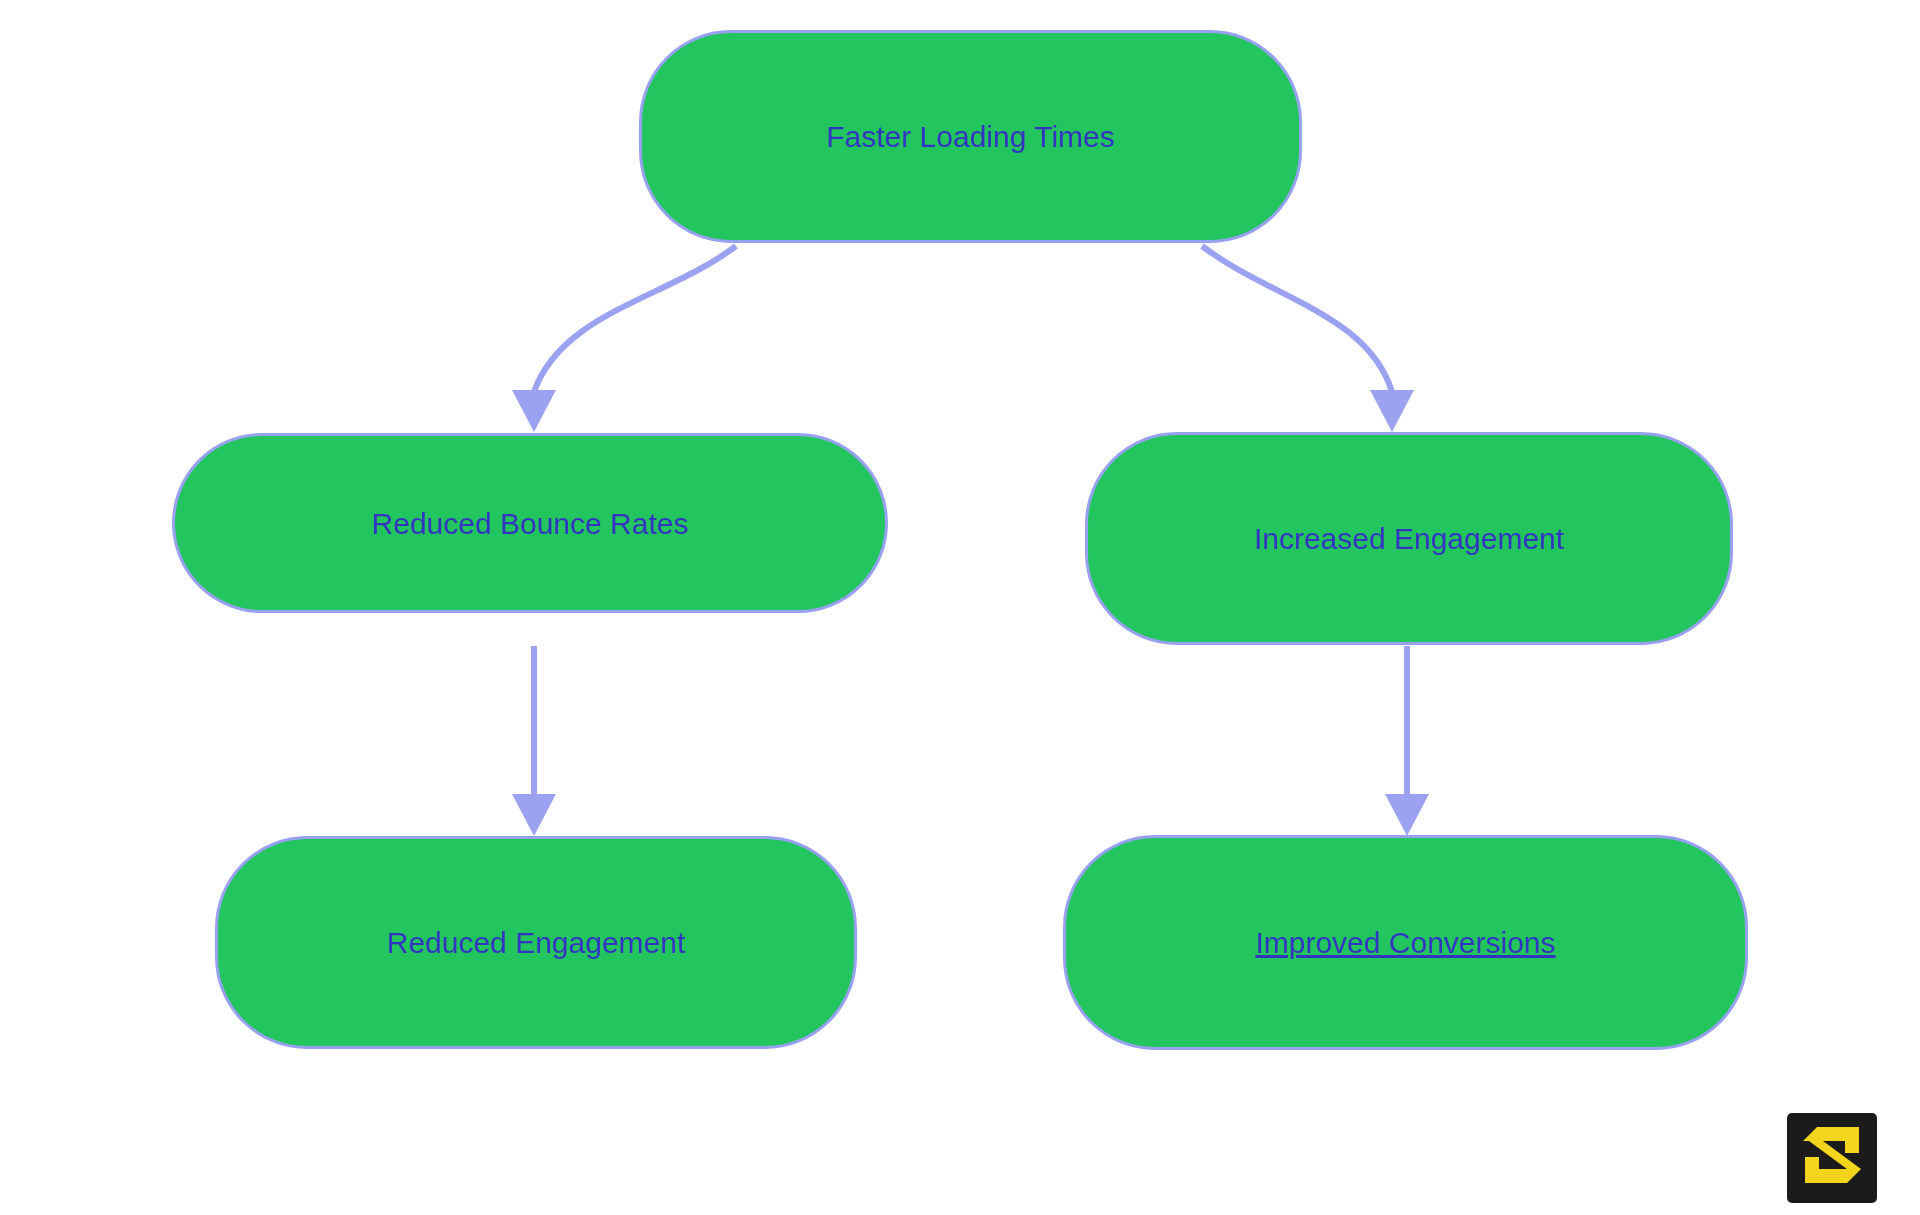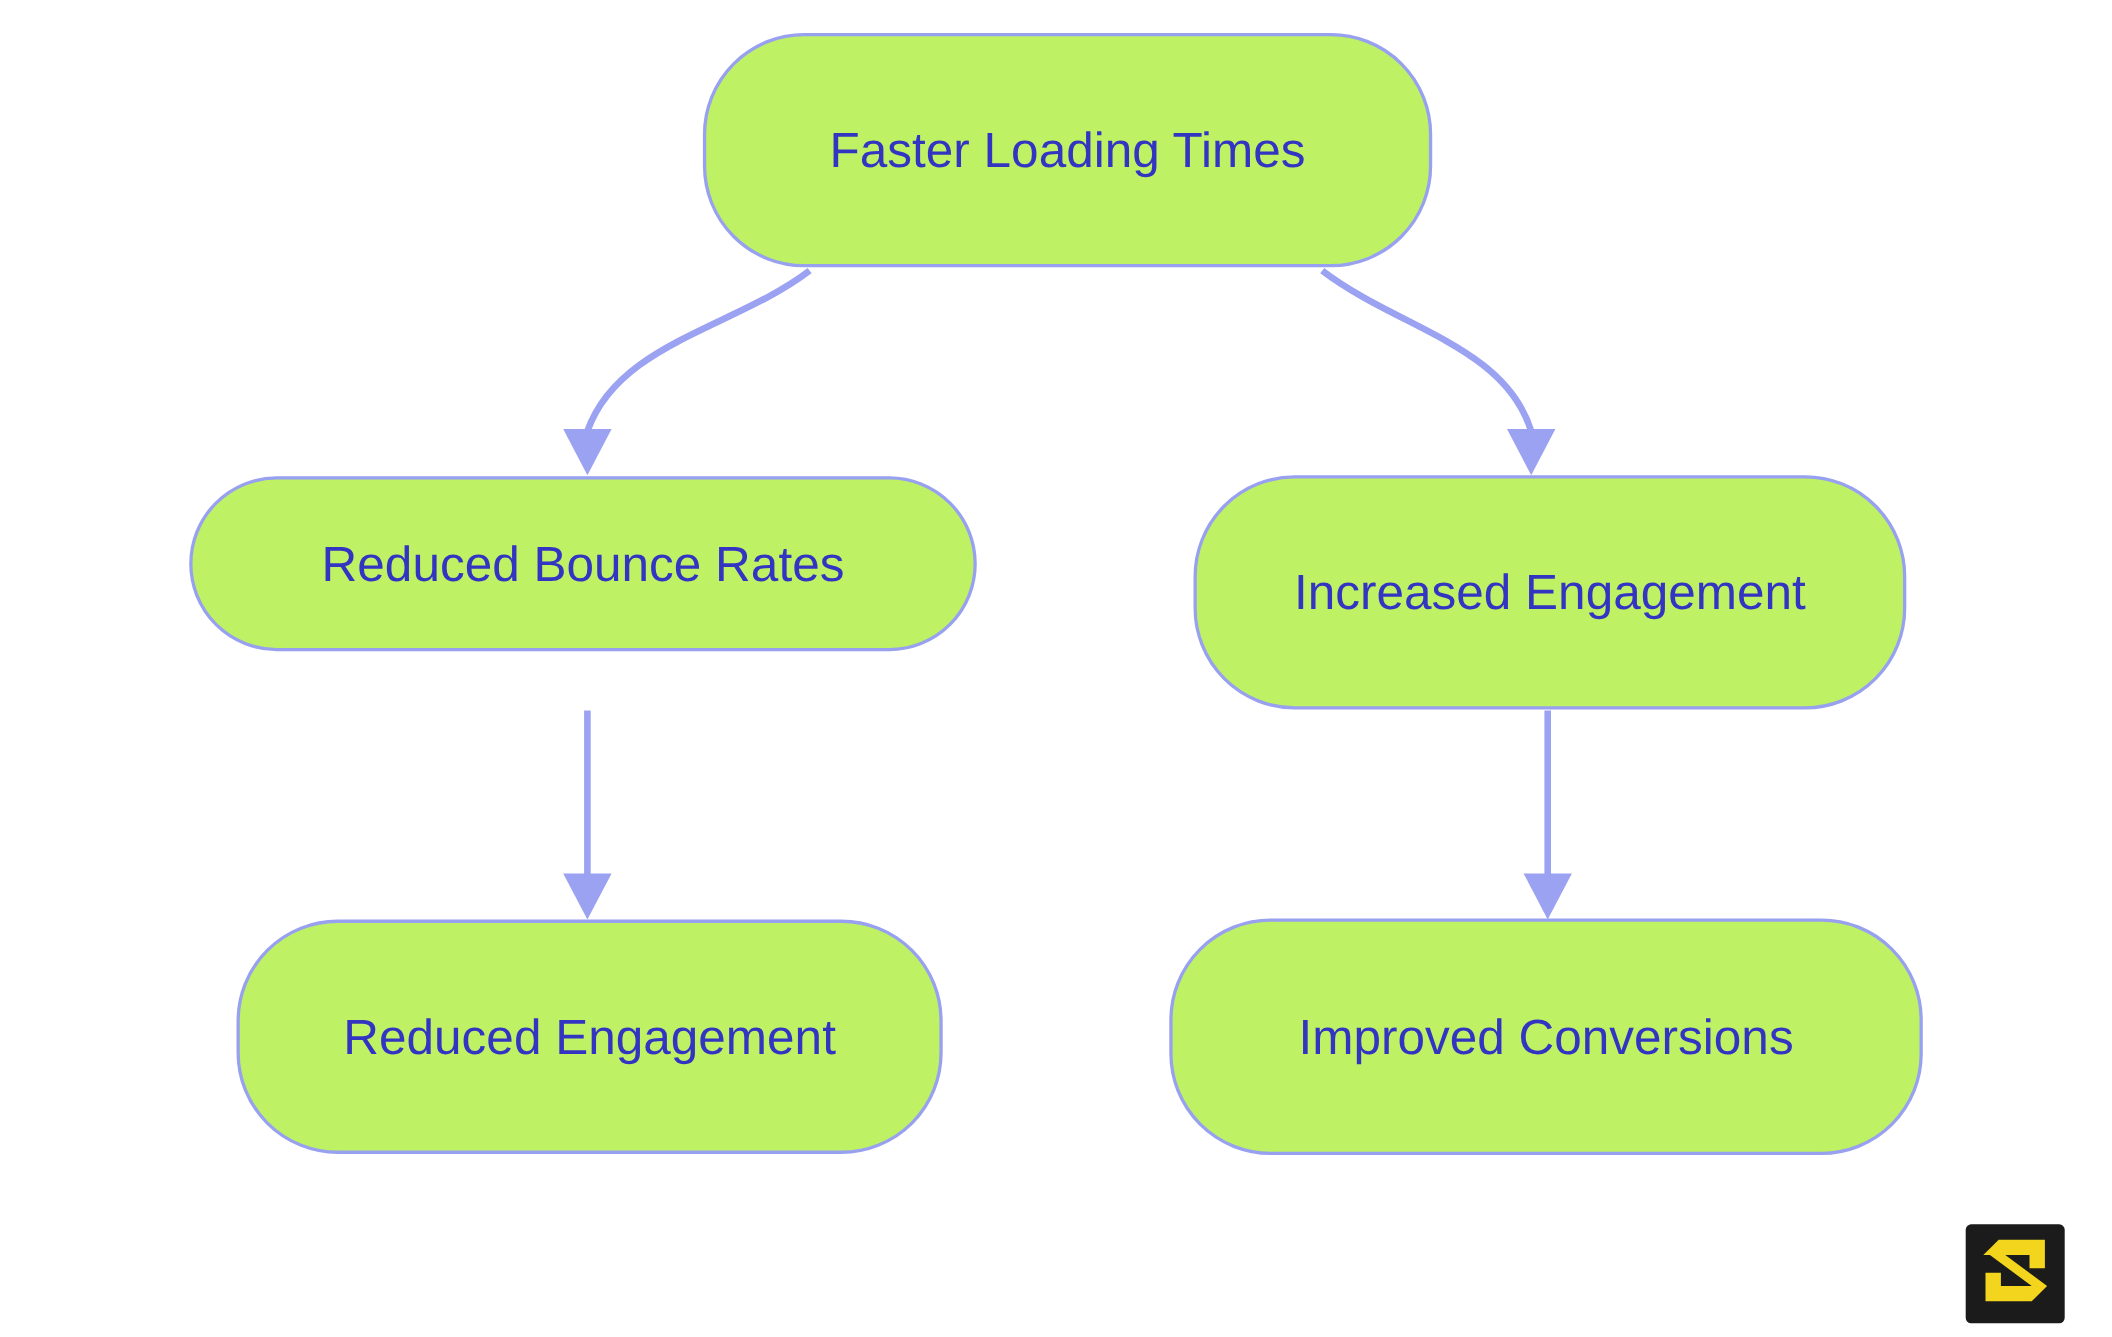--- a/index.html
+++ b/index.html
@@ -10,35 +10,35 @@
     font-family:"Liberation Sans","DejaVu Sans",sans-serif;
     overflow:hidden;
   }
   #edge-layer{
     position:absolute;left:0;top:0;width:1920px;height:1215px;
     pointer-events:none;
   }
   .node{
     position:absolute;
     box-sizing:border-box;
-    background:#bef264;
+    background:#22c55e;
     border:3px solid #98a0f0;
     border-radius:92px;
     display:flex;align-items:center;justify-content:center;
-    font-size:45px;
+    font-size:30px;
     color:#3434c2;
     text-align:center;
     line-height:1.1;
     white-space:nowrap;
   }
   .n1{left:639px;top:30px;width:663px;height:213px;}
-  .n2{left:172px;top:433px;width:716px;height:159px;}
+  .n2{left:172px;top:433px;width:716px;height:180px;}
   .n3{left:1085px;top:432px;width:648px;height:213px;}
   .n4{left:215px;top:836px;width:642px;height:213px;}
-  .n5{left:1063px;top:835px;width:685px;height:215px;}
+  .n5{left:1063px;top:835px;width:685px;height:215px;text-decoration:underline;}
   .edge-path{stroke:#9ba2f2;stroke-width:6;fill:none;}
   .edge-head{fill:#9ba2f2;stroke:none;}
   .logo{
     position:absolute;left:1787px;top:1113px;
     width:90px;height:90px;
     background:#1b1b1b;
     border-radius:5px;
   }
   .logo svg{position:absolute;left:0;top:0;}
   .logo-shape{fill:#f2d51c;}

